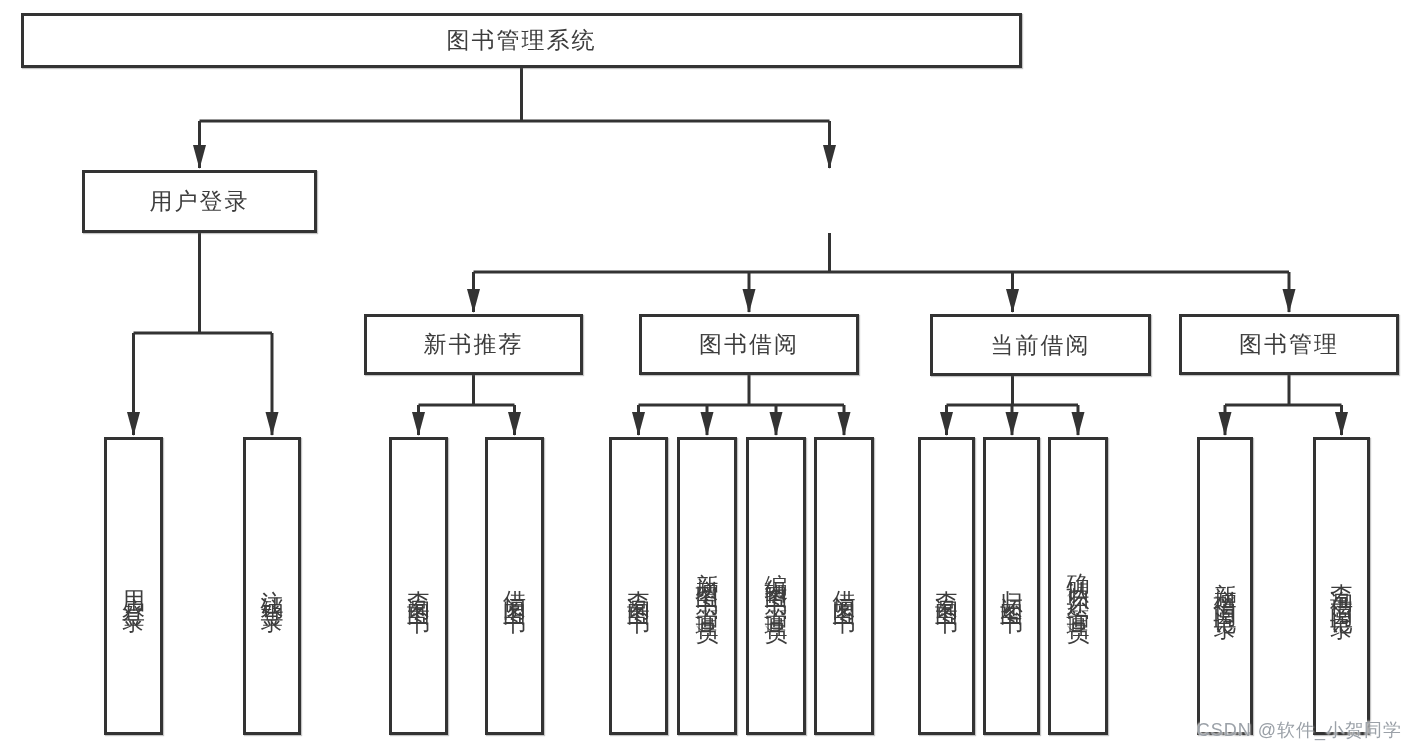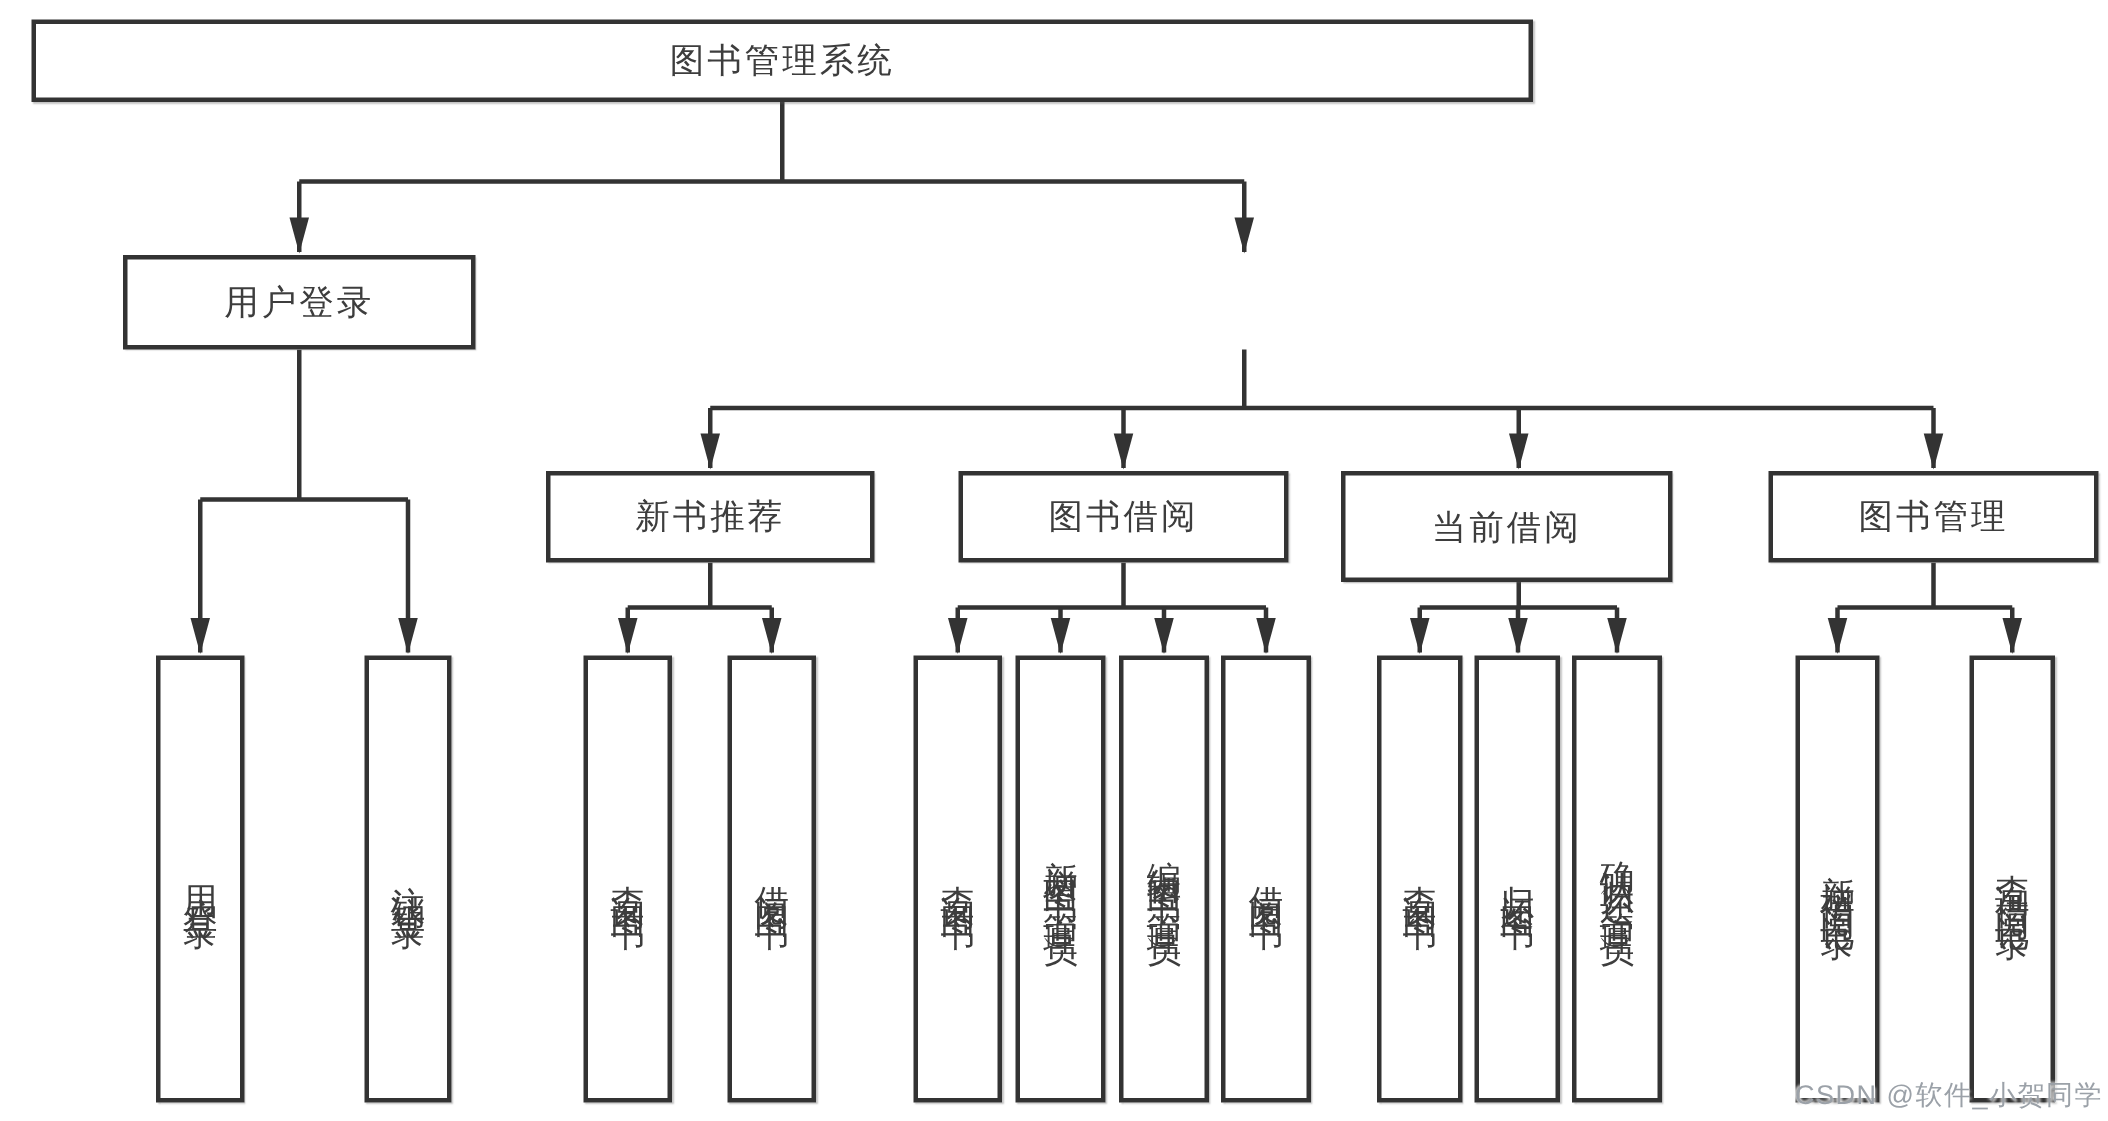--- a/index.html
+++ b/index.html
@@ -120,21 +120,21 @@
   <div class="box h" style="left:82px;top:170px;width:235px;height:63px">
     <span class="lbl">用户登录</span>
   </div>
 
   <div class="box h" style="left:364px;top:314px;width:219px;height:61px">
     <span class="lbl">新书推荐</span>
   </div>
   <div class="box h" style="left:639px;top:314px;width:220px;height:61px">
     <span class="lbl">图书借阅</span>
   </div>
-  <div class="box h" style="left:894px;top:314px;width:221px;height:74px">
+  <div class="box h" style="left:930px;top:314px;width:221px;height:62px">
     <span class="lbl">当前借阅</span>
   </div>
   <div class="box h" style="left:1179px;top:314px;width:220px;height:61px">
     <span class="lbl">图书管理</span>
   </div>
 
   <div class="box v" style="left:104px;top:437px;width:59px;height:298px">
     <span class="lbl">用户登录</span>
   </div>
   <div class="box v" style="left:243px;top:437px;width:58px;height:298px">

